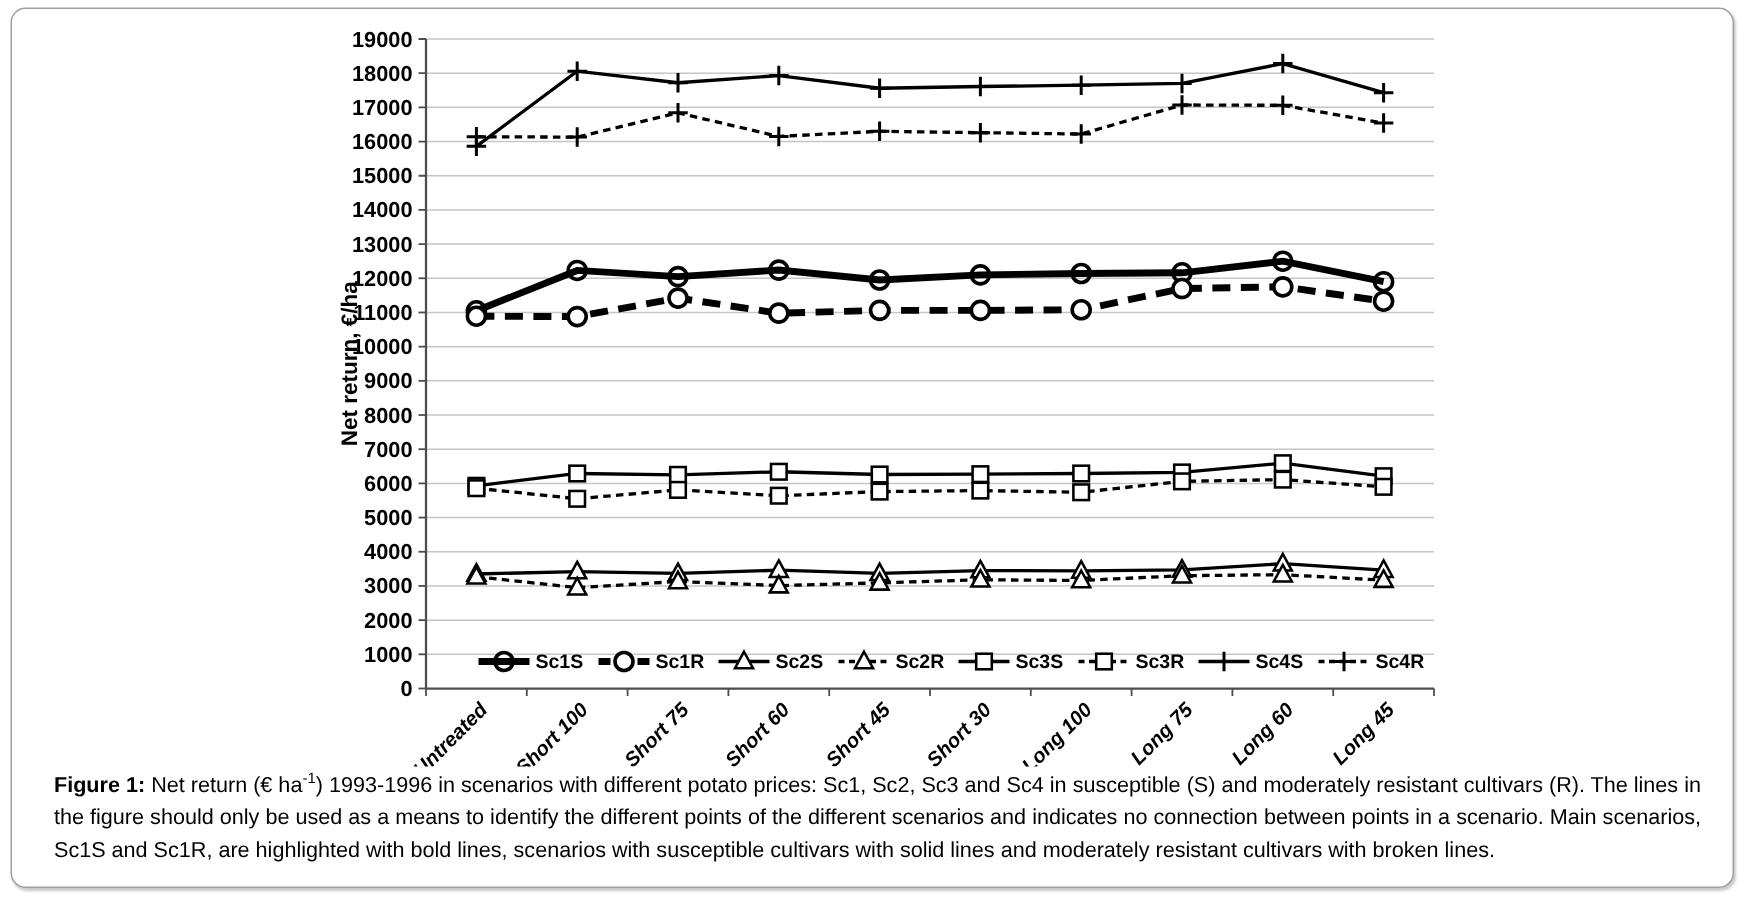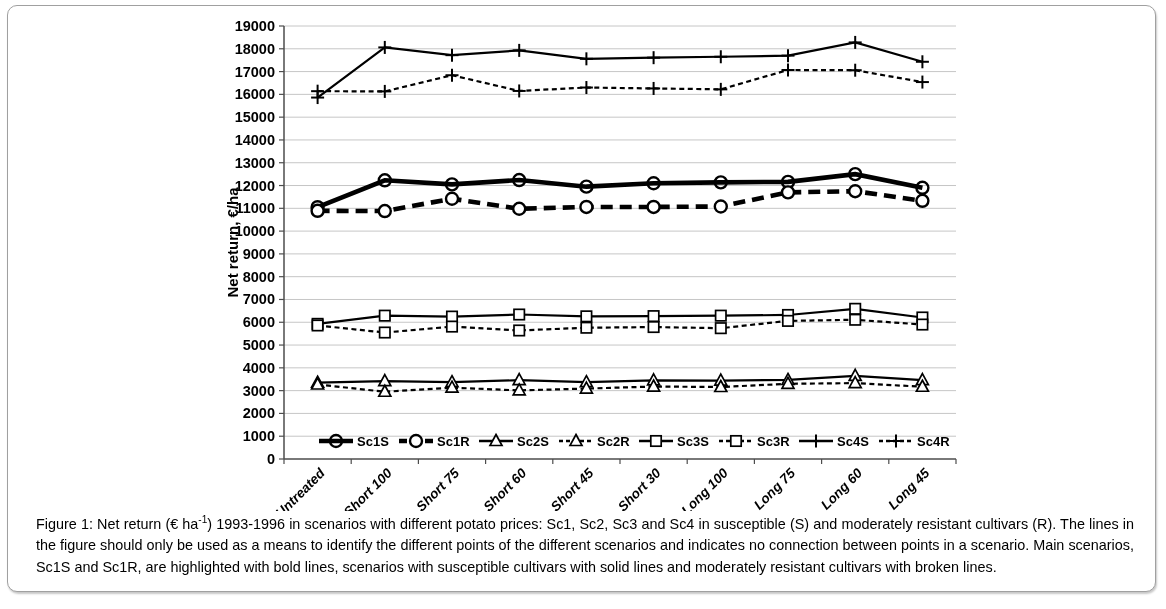--- a/index.html
+++ b/index.html
@@ -11,21 +11,21 @@
   }
   #chart-svg{position:absolute;left:0;top:0;}
   .ylab{font-family:"Liberation Sans",sans-serif;font-weight:bold;font-size:14.5px;fill:#000000;}
   .xlab{font-family:"Liberation Sans",sans-serif;font-weight:bold;font-style:italic;font-size:13.5px;fill:#000000;}
   .axtitle{font-family:"Liberation Sans",sans-serif;font-weight:bold;font-size:15px;fill:#000000;}
   .legend-label{font-family:"Liberation Sans",sans-serif;font-weight:bold;font-size:13px;fill:#000000;}
   .caption{
     position:absolute;left:28px;top:508px;width:1098px;
     font-size:14.4px;line-height:21.4px;color:#000000;text-align:justify;margin:0;
   }
-  .caption b{font-weight:normal;margin-top:11px;}
+  .caption b{font-weight:bold;margin-top:11px;}
   .caption sup{font-size:10px;line-height:0;}
 </style>
 </head>
 <body>
 
 <div class="figure-panel">
   <svg id="chart-svg" width="1150" height="505" viewBox="0 0 1150 505">
       <line x1="276" y1="430.2105263157895" x2="948" y2="430.2105263157895" stroke="#c6c6c6" stroke-width="1"></line>
       <line x1="276" y1="407.42105263157896" x2="948" y2="407.42105263157896" stroke="#c6c6c6" stroke-width="1"></line>
       <line x1="276" y1="384.63157894736844" x2="948" y2="384.63157894736844" stroke="#c6c6c6" stroke-width="1"></line>

